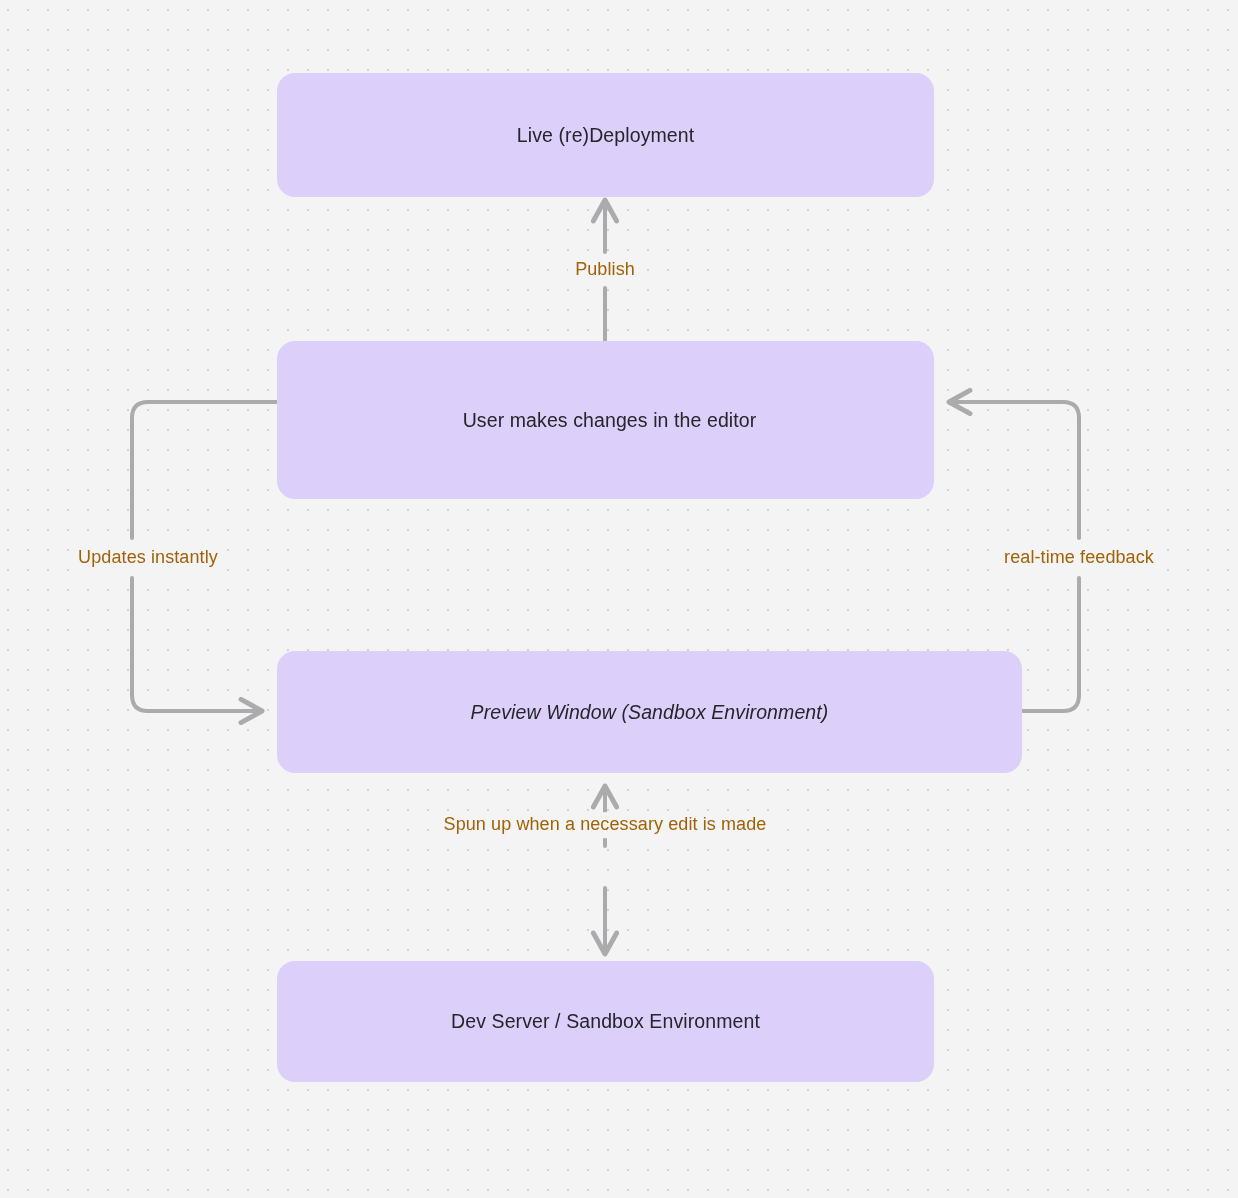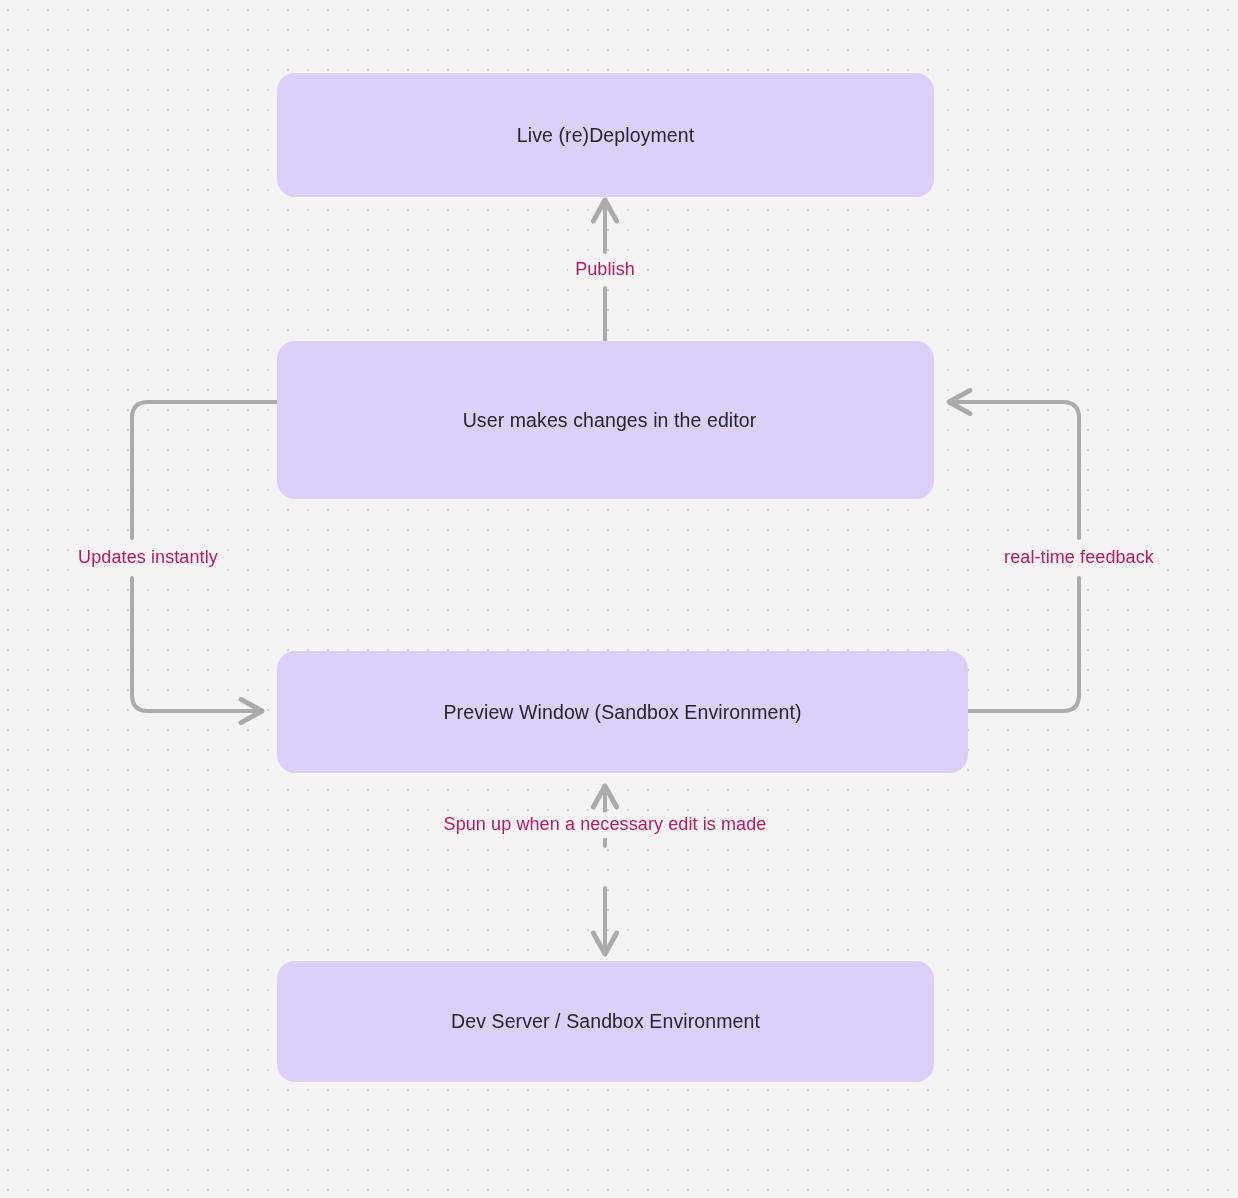--- a/index.html
+++ b/index.html
@@ -48,28 +48,28 @@
     font-size: 19.5px;
     line-height: 1.25;
     color: #25252A;
     text-align: center;
     letter-spacing: 0.1px;
     white-space: nowrap;
   }
 
   #node-live        { left: 277px; top: 73px;  width: 657px; height: 124px; }
   #node-editor      { left: 277px; top: 341px; width: 657px; height: 158px; padding-left: 8px; }
-  #node-preview     { left: 277px; top: 651px; width: 691px; height: 122px; }
+  #node-preview     { left: 277px; top: 651px; width: 745px; height: 122px; font-style: italic; }
   #node-devserver   { left: 277px; top: 961px; width: 657px; height: 121px; }
 
   
   .edge-label {
     position: absolute;
     font-size: 18px;
-    color: #be185d;
+    color: #a16207;
     letter-spacing: 0.1px;
     white-space: nowrap;
     background-color: #F4F4F5;
     padding: 2px 7px;
     transform: translate(-50%, -50%);
     line-height: 1.2;
   }
   #label-publish     { left: 605px; top: 270px; }
   #label-updates     { left: 148px; top: 558px; }
   #label-realtime    { left: 1079px; top: 558px; }

